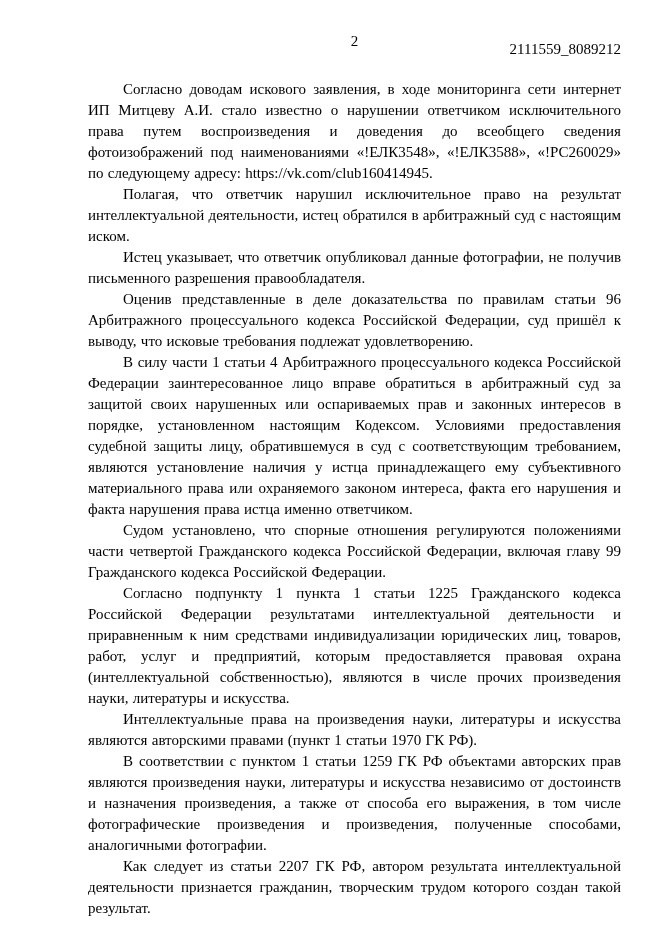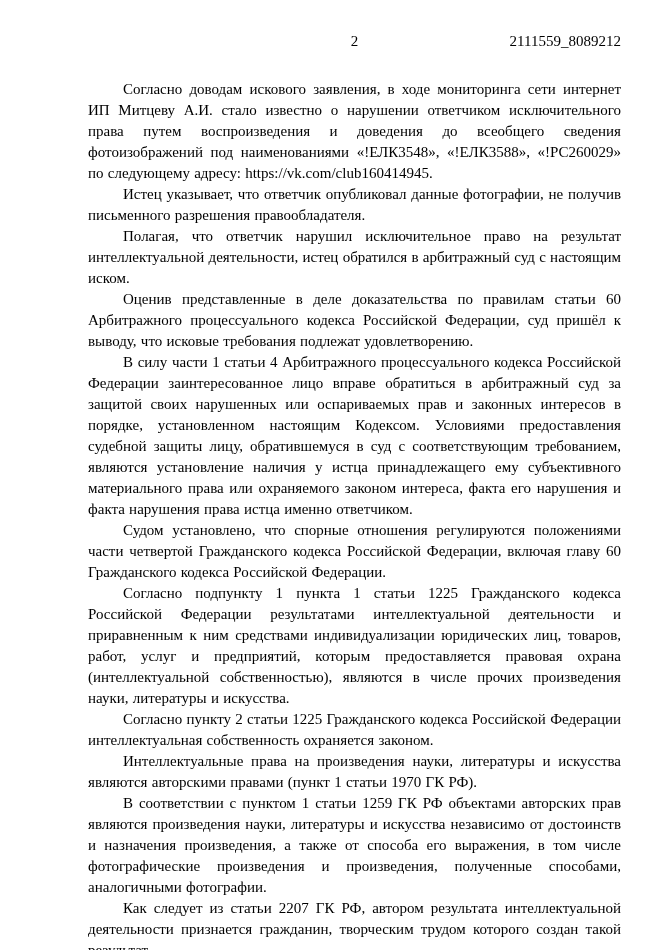--- a/index.html
+++ b/index.html
@@ -30,21 +30,21 @@
   }
   .page-number {
     position: absolute;
     left: 0;
     right: 0;
     text-align: center;
   }
   .doc-id {
     position: absolute;
     right: 0;
-    top: 0;
+    top: 8px;
     white-space: nowrap;
   }
   .document-body p.para {
     margin: 0;
     font-size: 15px;
     line-height: 21px;
     text-align: justify;
     text-indent: 35px;
     word-spacing: 0.5px;
   }
@@ -52,24 +52,23 @@
 </head>
 <body style="background: rgb(255, 255, 255); color: rgb(0, 0, 0);">
 
 <div class="page">
   <div class="page-header">
     <div class="page-number">2</div>
     <div class="doc-id">2111559_8089212</div>
   </div>
   <div class="document-body">
       <p class="para">Согласно доводам искового заявления, в ходе мониторинга сети интернет ИП Митцеву А.И. стало известно о нарушении ответчиком исключительного права путем воспроизведения и доведения до всеобщего сведения фотоизображений под наименованиями «!ЕЛК3548», «!ЕЛК3588», «!РС260029» по следующему адресу: https://vk.com/club160414945.</p>
+      <p class="para">Полагая, что ответчик нарушил исключительное право на результат интеллектуальной деятельности, истец обратился в арбитражный суд с настоящим иском.</p>
       <p class="para">Истец указывает, что ответчик опубликовал данные фотографии, не получив письменного разрешения правообладателя.</p>
-      <p class="para">Полагая, что ответчик нарушил исключительное право на результат интеллектуальной деятельности, истец обратился в арбитражный суд с настоящим иском.</p>
-      <p class="para">Оценив представленные в деле доказательства по правилам статьи 60 Арбитражного процессуального кодекса Российской Федерации, суд пришёл к выводу, что исковые требования подлежат удовлетворению.</p>
+      <p class="para">Оценив представленные в деле доказательства по правилам статьи 96 Арбитражного процессуального кодекса Российской Федерации, суд пришёл к выводу, что исковые требования подлежат удовлетворению.</p>
       <p class="para">В силу части 1 статьи 4 Арбитражного процессуального кодекса Российской Федерации заинтересованное лицо вправе обратиться в арбитражный суд за защитой своих нарушенных или оспариваемых прав и законных интересов в порядке, установленном настоящим Кодексом. Условиями предоставления судебной защиты лицу, обратившемуся в суд с соответствующим требованием, являются установление наличия у истца принадлежащего ему субъективного материального права или охраняемого законом интереса, факта его нарушения и факта нарушения права истца именно ответчиком.</p>
-      <p class="para">Судом установлено, что спорные отношения регулируются положениями части четвертой Гражданского кодекса Российской Федерации, включая главу 60 Гражданского кодекса Российской Федерации.</p>
+      <p class="para">Судом установлено, что спорные отношения регулируются положениями части четвертой Гражданского кодекса Российской Федерации, включая главу 99 Гражданского кодекса Российской Федерации.</p>
       <p class="para">Согласно подпункту 1 пункта 1 статьи 1225 Гражданского кодекса Российской Федерации результатами интеллектуальной деятельности и приравненным к ним средствами индивидуализации юридических лиц, товаров, работ, услуг и предприятий, которым предоставляется правовая охрана (интеллектуальной собственностью), являются в числе прочих произведения науки, литературы и искусства.</p>
-      <p class="para">Согласно пункту 2 статьи 1225 Гражданского кодекса Российской Федерации интеллектуальная собственность охраняется законом.</p>
       <p class="para">Интеллектуальные права на произведения науки, литературы и искусства являются авторскими правами (пункт 1 статьи 1970 ГК РФ).</p>
       <p class="para">В соответствии с пунктом 1 статьи 1259 ГК РФ объектами авторских прав являются произведения науки, литературы и искусства независимо от достоинств и назначения произведения, а также от способа его выражения, в том числе фотографические произведения и произведения, полученные способами, аналогичными фотографии.</p>
       <p class="para">Как следует из статьи 2207 ГК РФ, автором результата интеллектуальной деятельности признается гражданин, творческим трудом которого создан такой результат.</p>
     </div>
 </div>
 
 </body></html>

